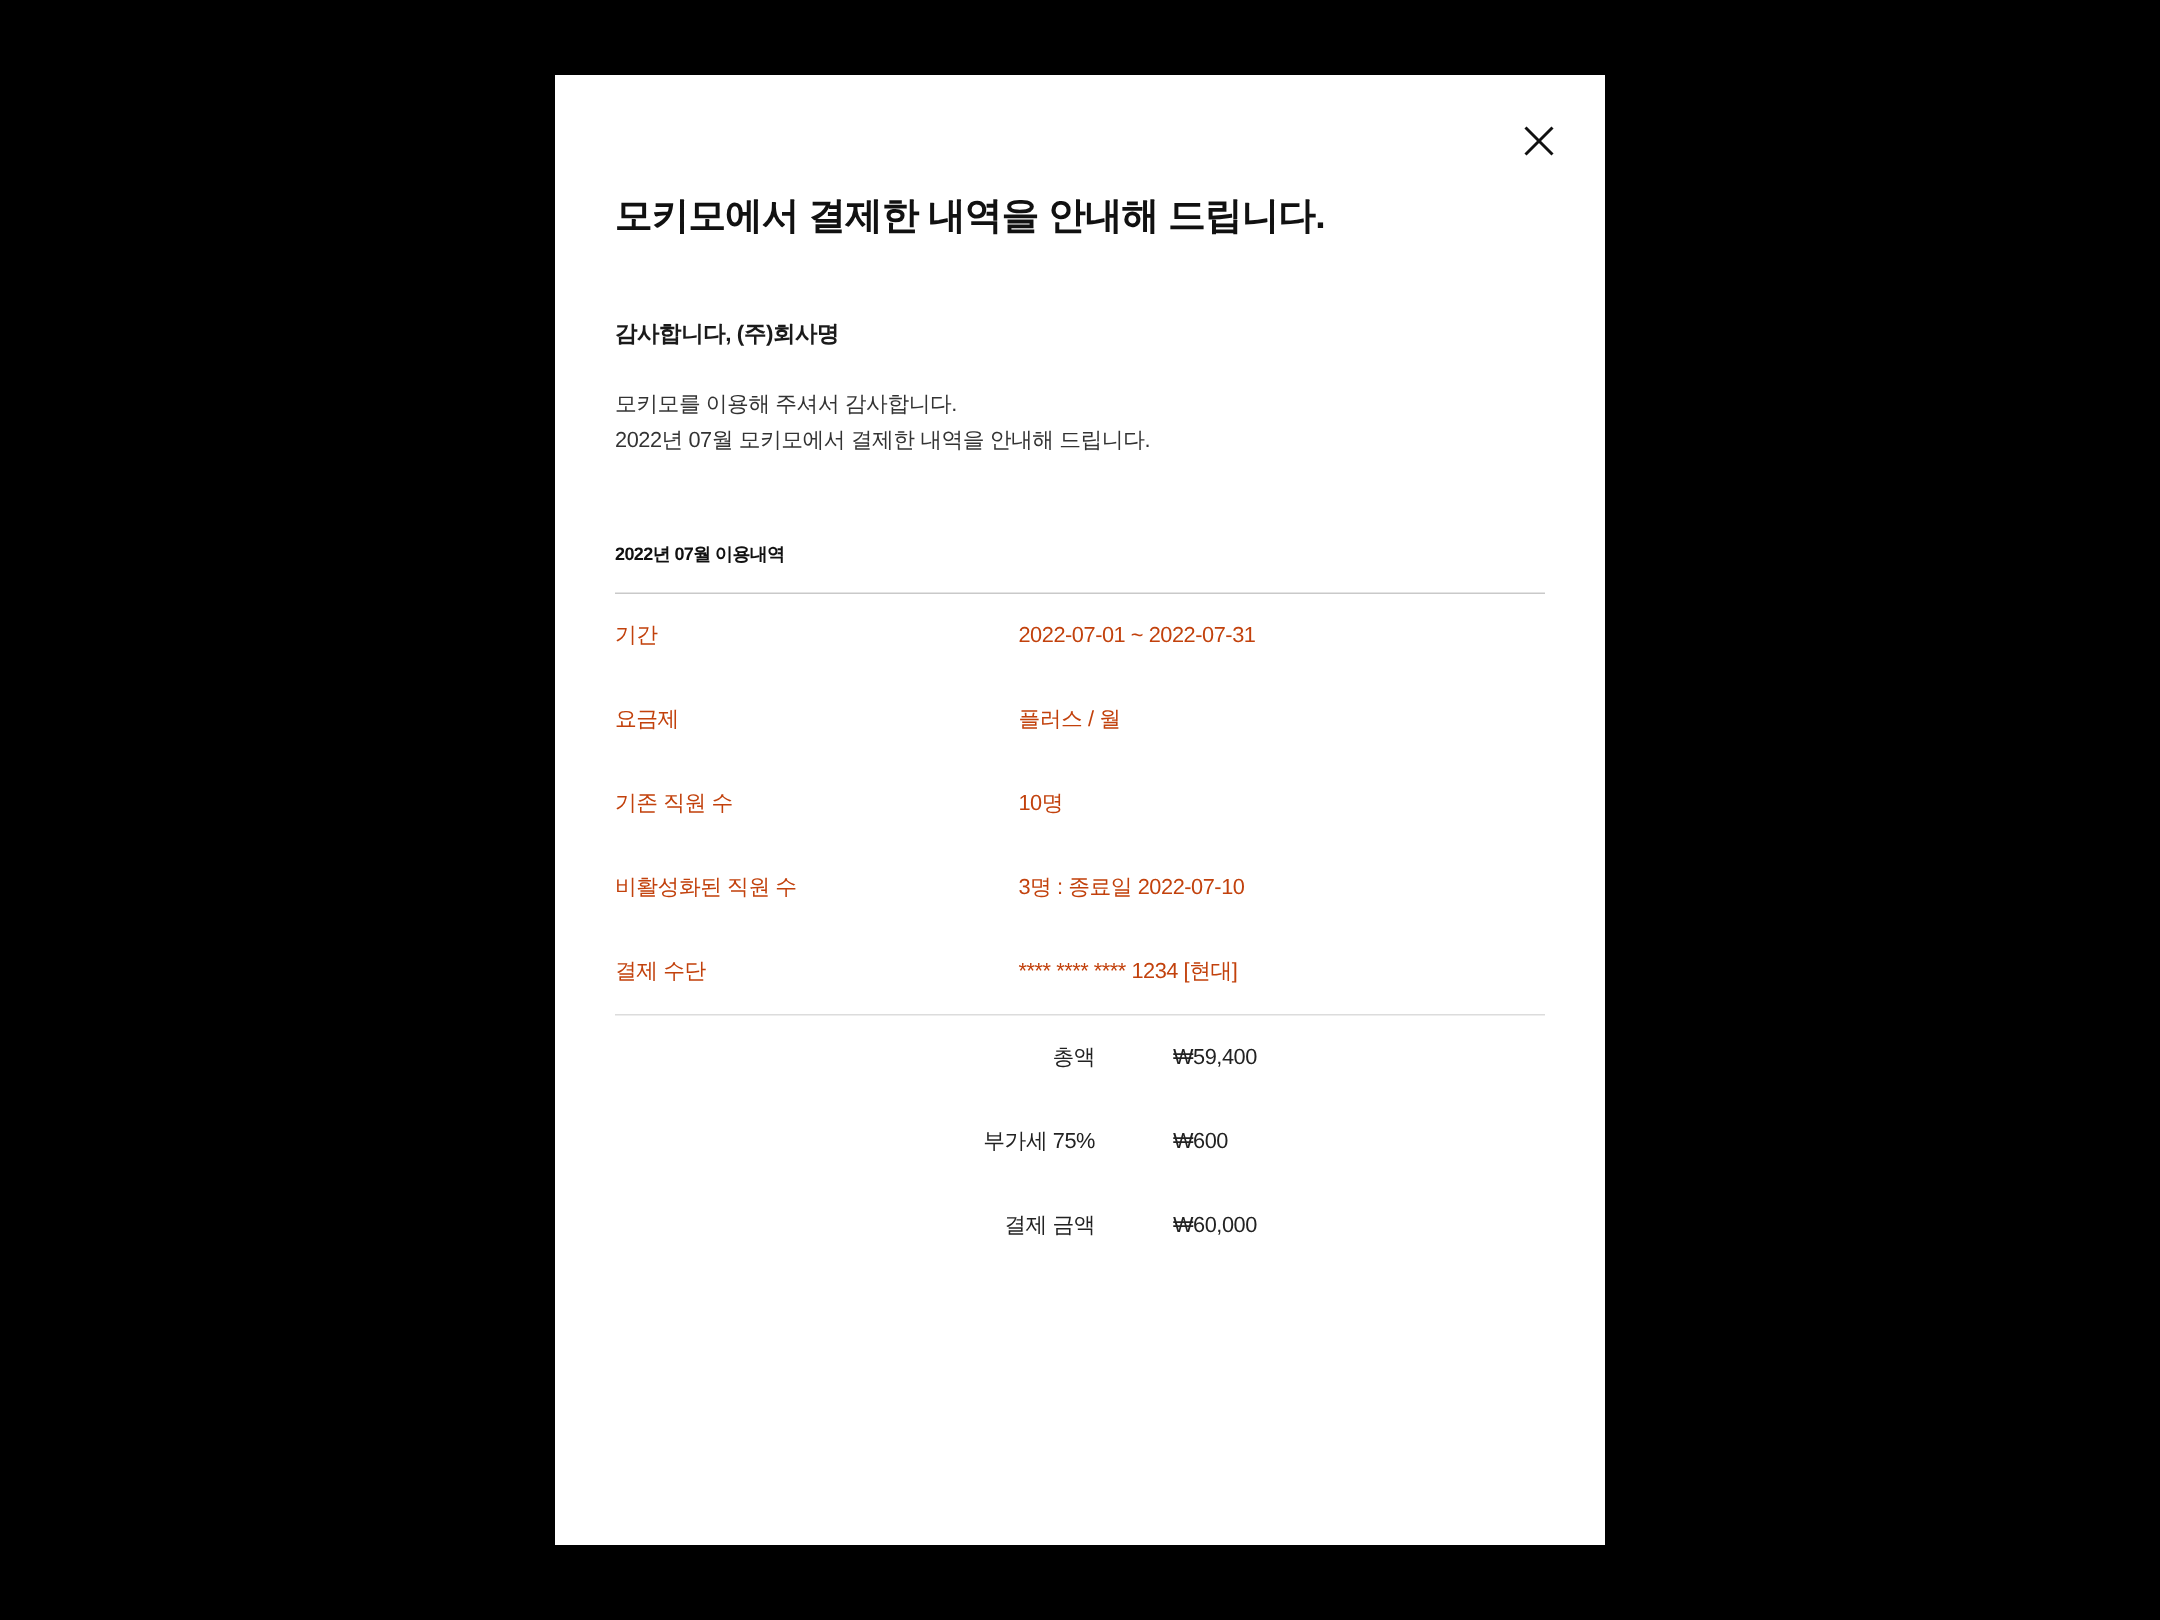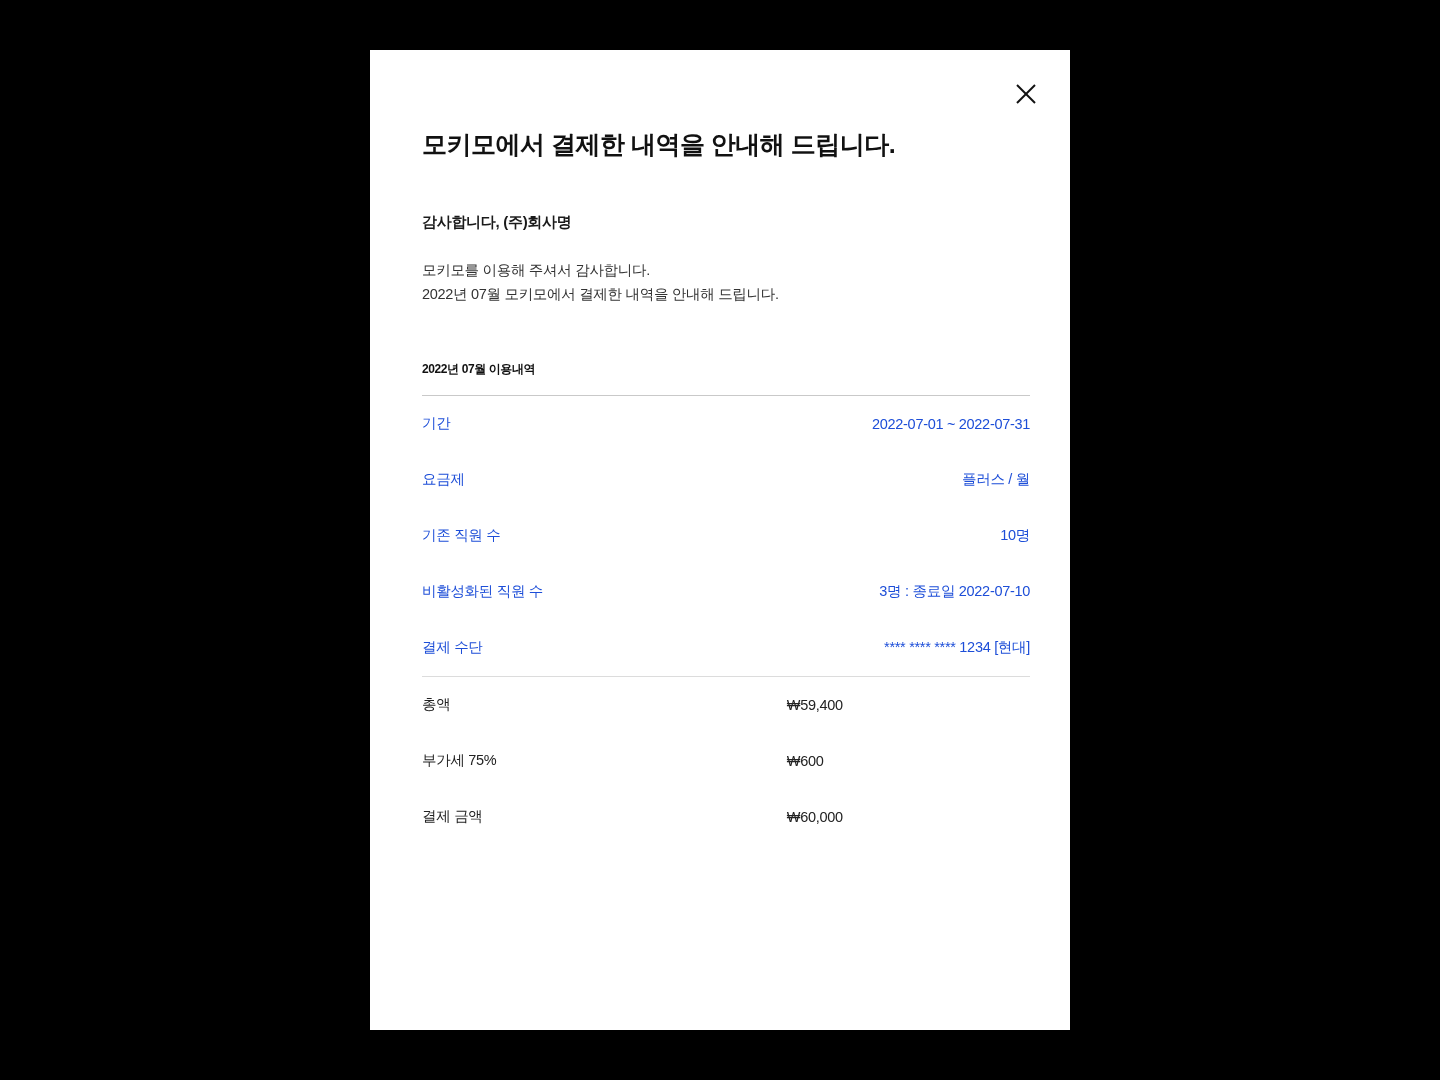--- a/index.html
+++ b/index.html
@@ -40,21 +40,20 @@
     justify-content: center;
     background: none;
     border: none;
     cursor: pointer;
     padding: 0;
   }
   .close-btn svg { display: block; }
 
   .content {
     padding: 78px 40px 0 40px;
-    margin-left: 12px;
   }
   .doc-title {
     font-size: 25px;
     font-weight: bold;
     color: #111111;
     letter-spacing: -0.5px;
     margin: 0 0 52px 0;
     line-height: 1.3;
   }
   .greeting {
@@ -85,41 +84,42 @@
   .divider.thick {
     background: #c9c9c9;
   }
   .detail-table {
     width: 100%;
     border-collapse: collapse;
   }
   .detail-table tr { height: 56px; }
   .detail-table td {
     font-size: 14.5px;
-    color: #1d4ed8;
+    color: #c2410c;
     letter-spacing: -0.3px;
     vertical-align: middle;
     padding: 0;
   }
   .detail-table td.label { text-align: left; }
-  .detail-table td.value { text-align: right; }
+  .detail-table td.value { }
 
   .summary-table {
     width: 100%;
     border-collapse: collapse;
   }
   .summary-table tr { height: 56px; }
   .summary-table td {
     font-size: 14.5px;
     color: #222222;
     letter-spacing: -0.3px;
     vertical-align: middle;
     padding: 0;
   }
   .summary-table td.slabel {
+    text-align: right;
     padding-right: 52px;
     width: 60%;
   }
   .summary-table td.svalue {
   }
 </style>
 </head>
 <body>
 
 <div class="screen">

